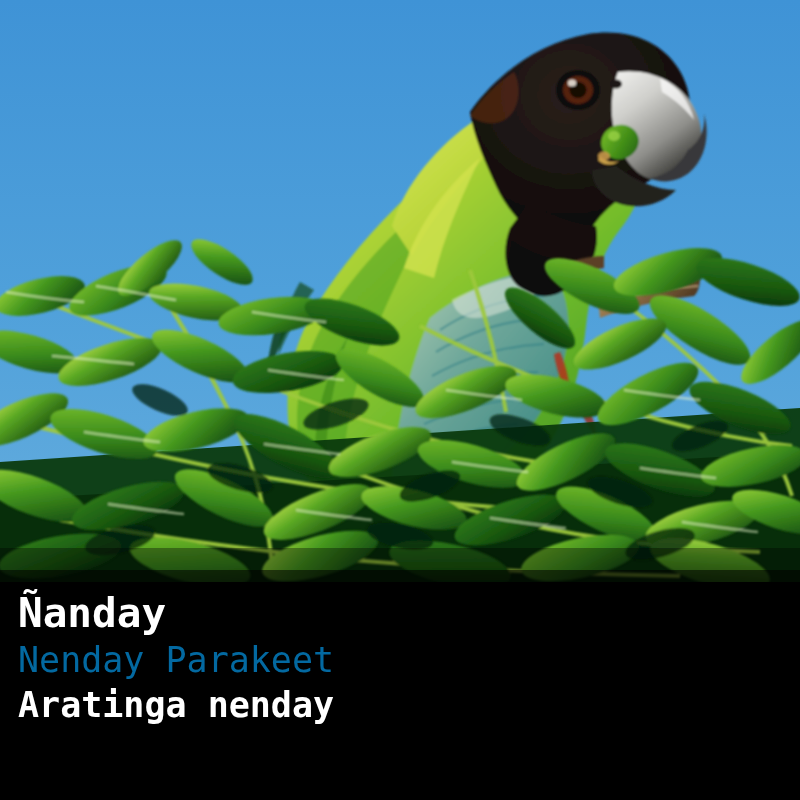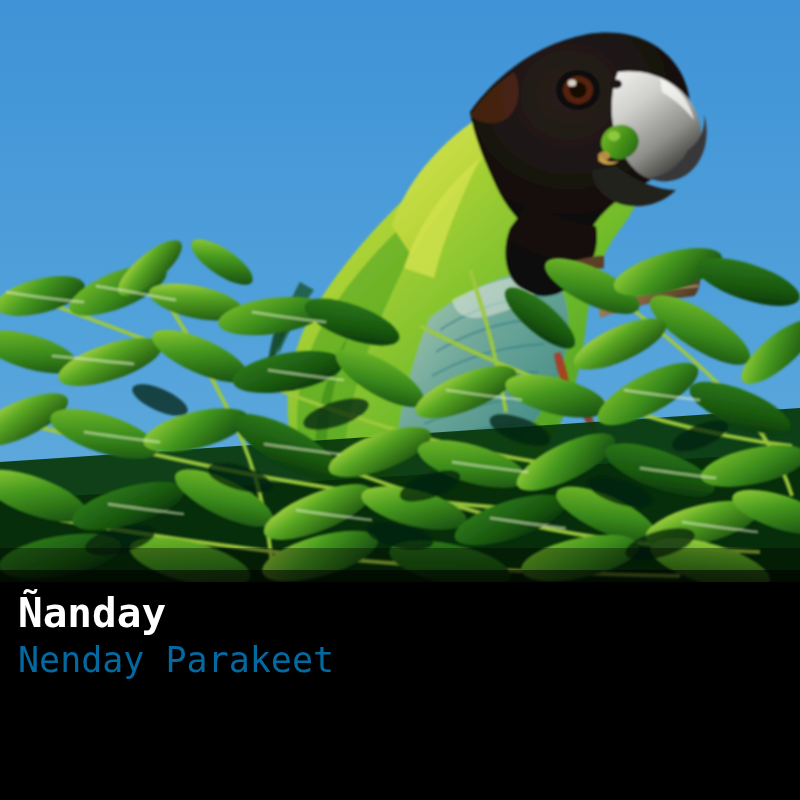--- a/index.html
+++ b/index.html
@@ -340,16 +340,17 @@
       <rect x="0" y="548" width="800" height="34" fill="#000" opacity="0.35"></rect>
       <rect x="0" y="570" width="800" height="12" fill="#000" opacity="0.55"></rect>
     </svg>
   </div>
 
   <div id="caption">
 
     <div class="title-block">
       <div class="line-common">Ñanday</div>
       <div class="line-english">Nenday Parakeet</div>
+      <div class="line-scientific">Aratinga nenday</div>
     </div>
 
   </div>
 </div>
 
 </body></html>

